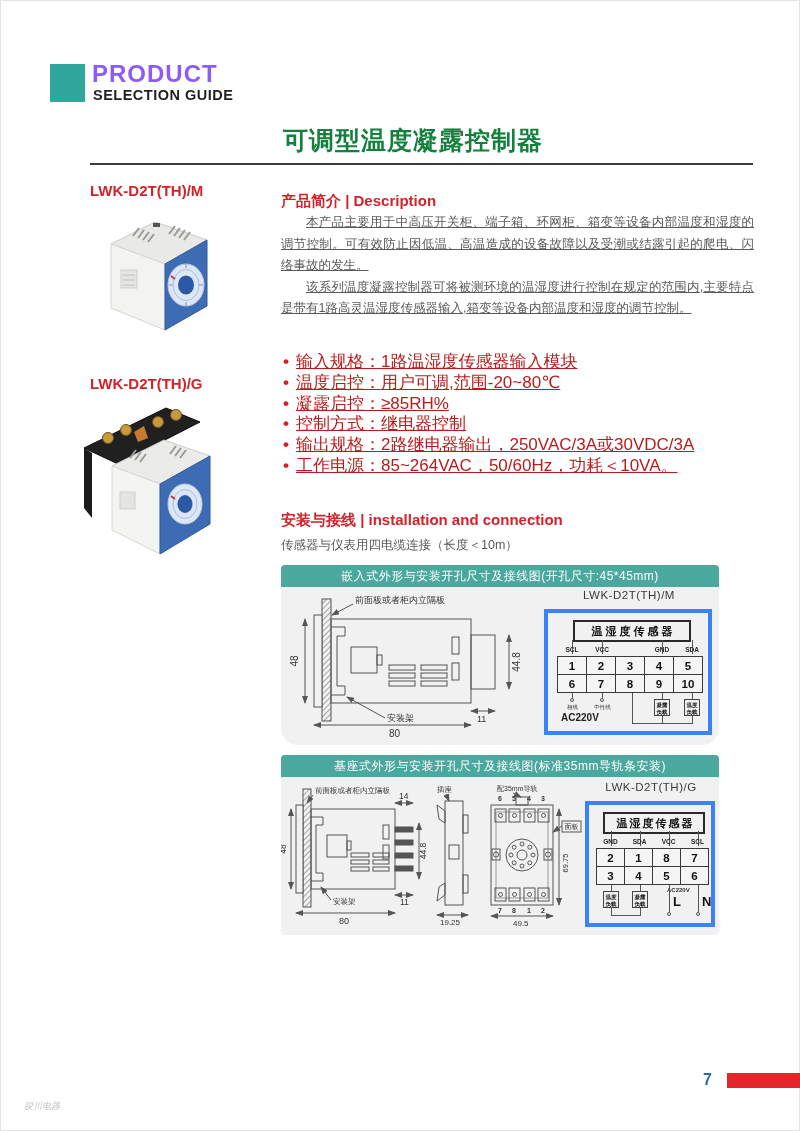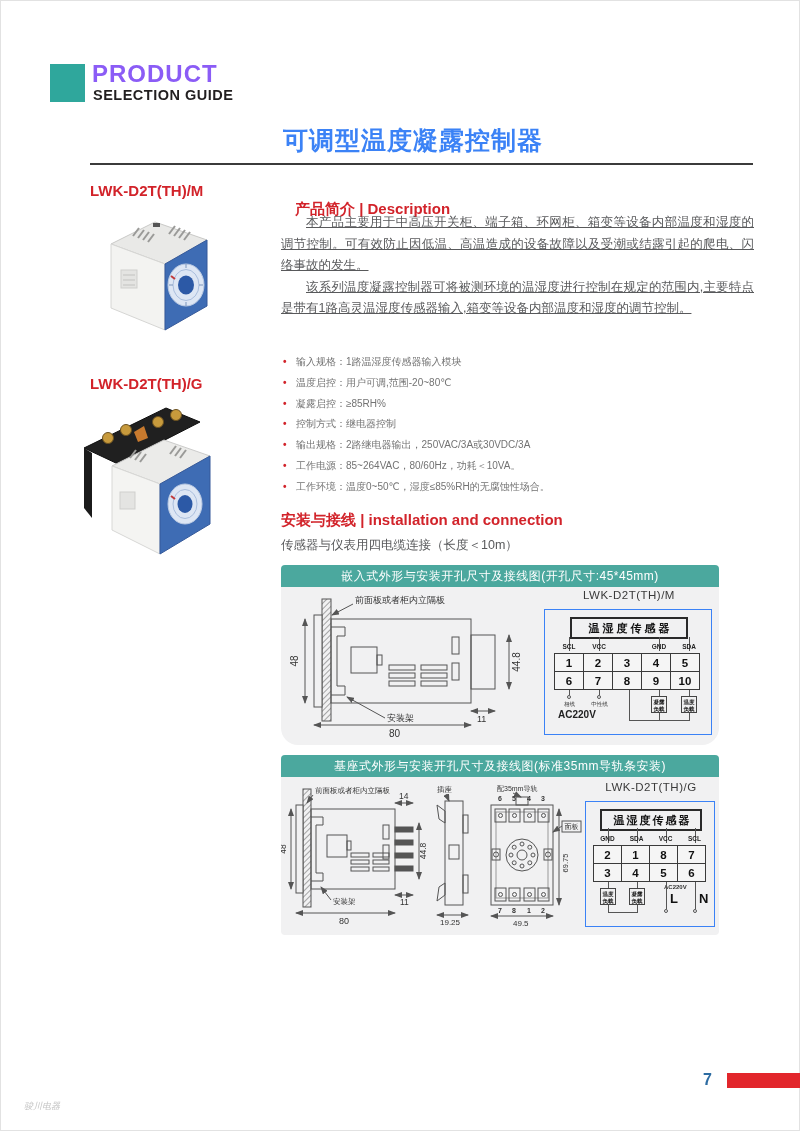--- a/index.html
+++ b/index.html
@@ -7,41 +7,41 @@
   .page {
     position:relative; width:800px; height:1131px; background:#ffffff;
     font-family:"Liberation Sans","DejaVu Sans",sans-serif; overflow:hidden;
     box-shadow: inset 0 0 0 1px #e2e2e2;
   }
   
   .logo-square { position:absolute; left:50px; top:64px; width:35px; height:38px; background:#2fa79c; }
   .logo-line1 { position:absolute; left:92px; top:60px; font-size:24px; font-weight:bold; color:#8b5cf6; letter-spacing:1px; }
   .logo-line2 { position:absolute; left:93px; top:87px; font-size:14.5px; font-weight:bold; color:#221f20; letter-spacing:0.5px; }
   
-  .page-title { position:absolute; left:283px; top:124px; font-size:25px; font-weight:bold; color:#3b82f6; letter-spacing:1px; }
+  .page-title { position:absolute; left:283px; top:124px; font-size:25px; font-weight:bold; color:#15803d; letter-spacing:1px; }
   .title-rule { position:absolute; left:90px; top:163px; width:663px; height:2px; background:#3b3b3b; }
   
   .model-label { position:absolute; font-size:15px; font-weight:bold; color:#d2232a; }
   
   .sec-head { position:absolute; font-size:15px; font-weight:bold; color:#d2232a; }
   .desc-text { position:absolute; left:281px; top:212px; width:473px; font-size:12.5px; line-height:21.5px; color:#58595b; text-align:justify;text-decoration:underline; }
   .para { text-indent:2em; }
   .tech-list { position:absolute; left:283px; top:352px; width:472px; list-style:none; }
-  .ti { position:relative; padding-left:13px; font-size:10px; line-height:20.8px; color:#737373; }
+  .ti { position:relative; padding-left:13px; font-size:17px; line-height:20.8px; color:#b91c1c;text-decoration:underline; }
   .ti::before { content:"•"; position:absolute; left:0; color:#d2232a; font-weight:bold; }
   .install-note { position:absolute; left:281px; top:537px; font-size:12.5px; color:#58595b; }
   
   .panel { position:absolute; left:281px; width:438px; height:180px; background:#f1f1f2; border-radius:4px; }
   .banner { height:22px; line-height:22px; background:#4ba89e; color:#ffffff; font-size:12px; text-align:center; border-radius:4px 4px 0 0; letter-spacing:0.5px; }
   svg text { font-family:"Liberation Sans","DejaVu Sans",sans-serif; }
   .tsvg { position:absolute; }
   
   .wiring { position:absolute; }
   .wtitle { width:100%; text-align:center; font-size:11.5px; color:#3a3a3a; letter-spacing:0.5px; }
-  .wouter { position:absolute; border:1px solid #3b82f6; }
+  .wouter { position:absolute; border:4px solid #3b82f6; }
   .sensorbox { position:absolute; border:2px solid #2a2a2a; background:#f1f1f2; font-weight:bold; font-size:11px; letter-spacing:3px; text-align:center; color:#111; padding:2px 0 1px 3px; }
   .wire { position:absolute; background:#555; }
   .plabel { position:absolute; width:30px; text-align:center; font-size:6.5px; font-weight:bold; color:#222; }
   .tgrid { position:absolute; }
   .trow { display:flex; }
   .trow2 { margin-top:-1px; }
   .tcell { width:30px; height:19px; border:1px solid #3a3a3a; margin-left:-1px; text-align:center; line-height:18px; font-weight:bold; font-size:11.5px; color:#111; background:#f5f5f5; }
   .tcell:first-child { margin-left:0; }
   .tcell4 { width:29px; }
   .dotc { position:absolute; width:4px; height:4px; border:1px solid #555; border-radius:50%; background:#f1f1f2; }
@@ -121,34 +121,33 @@
         <line x1="97" y1="60" x2="103" y2="52"></line>
         <line x1="102" y1="62" x2="108" y2="54"></line>
     </g>
     <rect x="42" y="96" width="15" height="17" fill="#e4e4e2" stroke="#cfcfcd"></rect>
     <ellipse cx="107" cy="108" rx="17" ry="20" fill="#dde6f4" stroke="#b9c9e2"></ellipse>
     <ellipse cx="107" cy="108" rx="12" ry="14.5" fill="none" stroke="#aabedd"></ellipse>
     <ellipse cx="107" cy="108" rx="7.5" ry="9" fill="#2c59a6"></ellipse>
     <line x1="93" y1="100" x2="97" y2="103" stroke="#c23a3a" stroke-width="2"></line>
   </svg>
 
-  <div class="sec-head" style="left:281px;top:200px;margin-left:14px;">产品简介 | Description</div>
+  <div class="sec-head" style="left:281px;top:192px;">产品简介 | Description</div>
   <div class="desc-text">
     <p class="para">本产品主要用于中高压开关柜、端子箱、环网柜、箱变等设备内部温度和湿度的调节控制。可有效防止因低温、高温造成的设备故障以及受潮或结露引起的爬电、闪络事故的发生。</p>
     <p class="para">该系列温度凝露控制器可将被测环境的温湿度进行控制在规定的范围内,主要特点是带有1路高灵温湿度传感器输入,箱变等设备内部温度和湿度的调节控制。</p>
   </div>
 
   <ul class="tech-list">
     <li class="ti">输入规格：1路温湿度传感器输入模块</li>
     <li class="ti">温度启控：用户可调,范围-20~80℃</li>
     <li class="ti">凝露启控：≥85RH%</li>
     <li class="ti">控制方式：继电器控制</li>
     <li class="ti">输出规格：2路继电器输出，250VAC/3A或30VDC/3A</li>
-    <li class="ti">工作电源：85~264VAC，80/60Hz，功耗＜10VA。</li>
-    <li class="ti">工作环境：温度0~50℃，湿度≤85%RH的无腐蚀性场合。</li>
+    <li class="ti">工作电源：85~264VAC，50/60Hz，功耗＜10VA。</li>
   </ul>
 
   <div class="sec-head" style="left:281px;top:511px;">安装与接线 | installation and connection</div>
   <div class="install-note">传感器与仪表用四电缆连接（长度＜10m）</div>
 
   <div class="panel" style="top:565px;border-radius:17px;">
     <div class="banner">嵌入式外形与安装开孔尺寸及接线图(开孔尺寸:45*45mm)</div>
 
     <svg class="tsvg" style="left:8px;top:26px;" width="245" height="148" viewBox="0 0 245 148">
       <defs>

